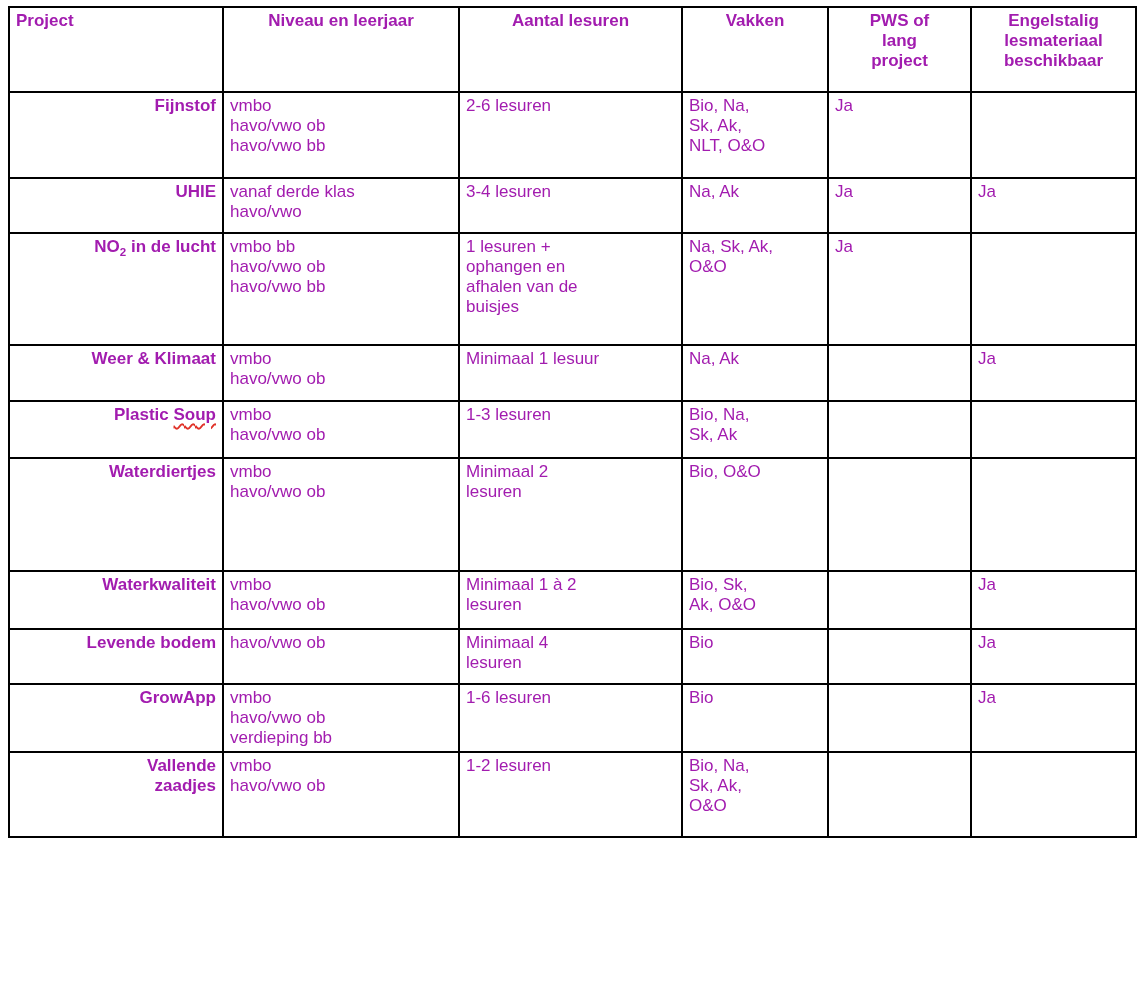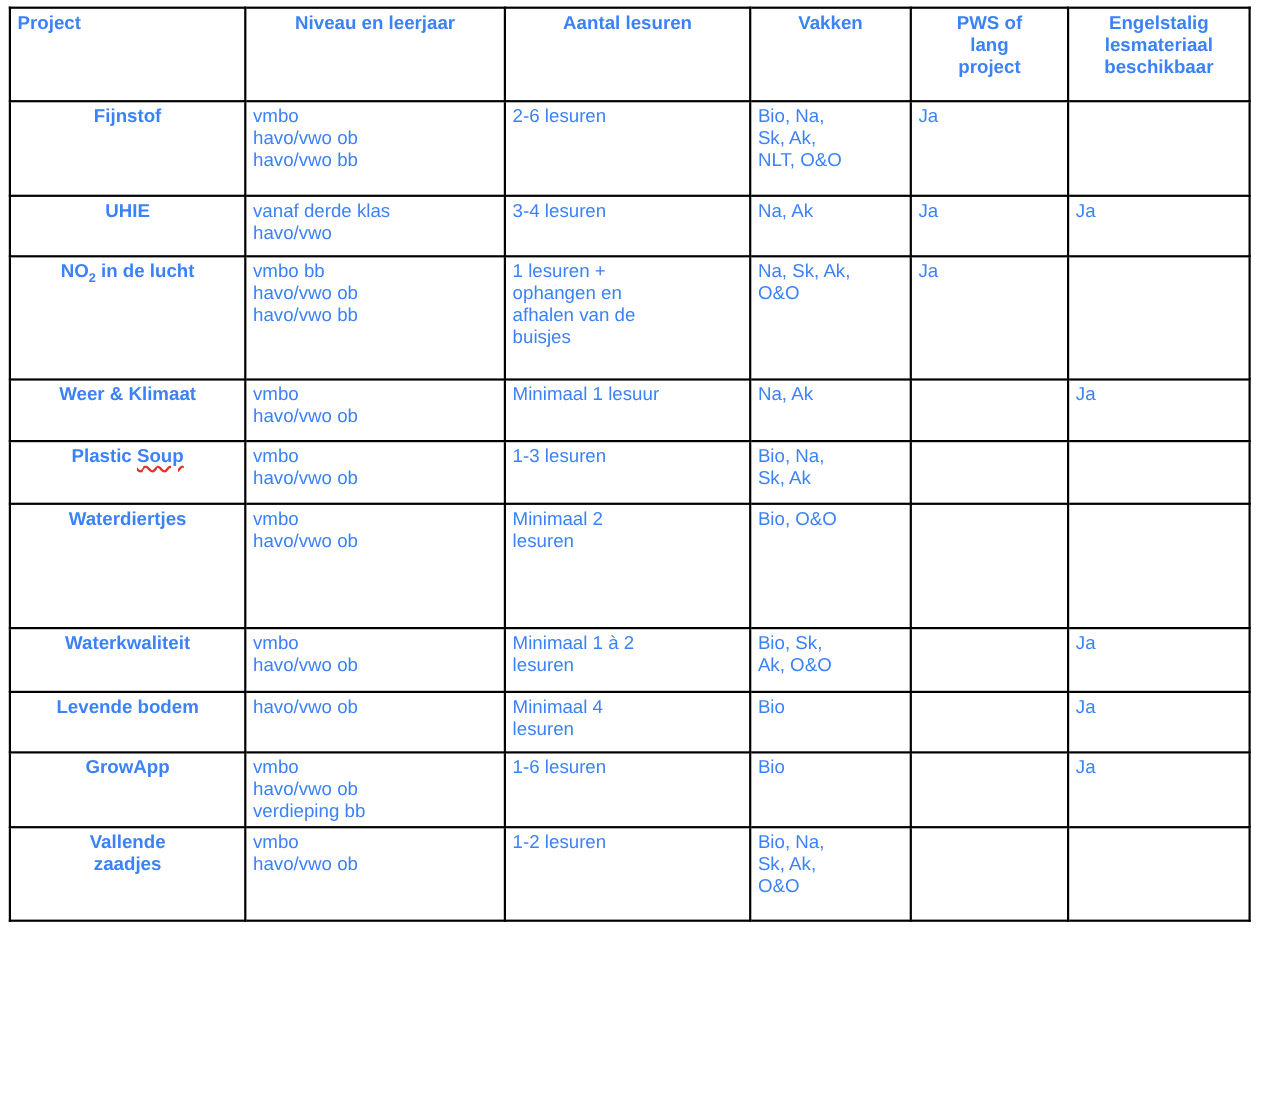--- a/index.html
+++ b/index.html
@@ -8,21 +8,21 @@
     padding: 0;
     background: #ffffff;
   }
   .page {
     position: relative;
     width: 1146px;
     height: 930px;
     background: #ffffff;
     overflow: hidden;
     font-family: "Liberation Sans", "DejaVu Sans", sans-serif;
-    color: #3b82f6;
+    color: #a21caf;
   }
   table.projects {
     border-collapse: collapse;
     table-layout: fixed;
     width: 1127px;
     margin: 6px 0 0 8px;
     font-size: 17px;
     line-height: 20px;
   }
   table.projects th,
@@ -35,21 +35,21 @@
   }
   table.projects th {
     font-weight: bold;
     text-align: center;
   }
   table.projects th.left {
     text-align: left;
   }
   td.project {
     font-weight: bold;
-    text-align: center;
+    text-align: right;
   }
   td.center { text-align: left; }
   td.middle { vertical-align: middle; }
   sub {
     font-size: 0.68em;
     line-height: 0;
   }
   .squiggle {
     text-decoration-line: underline;
     text-decoration-style: wavy;

